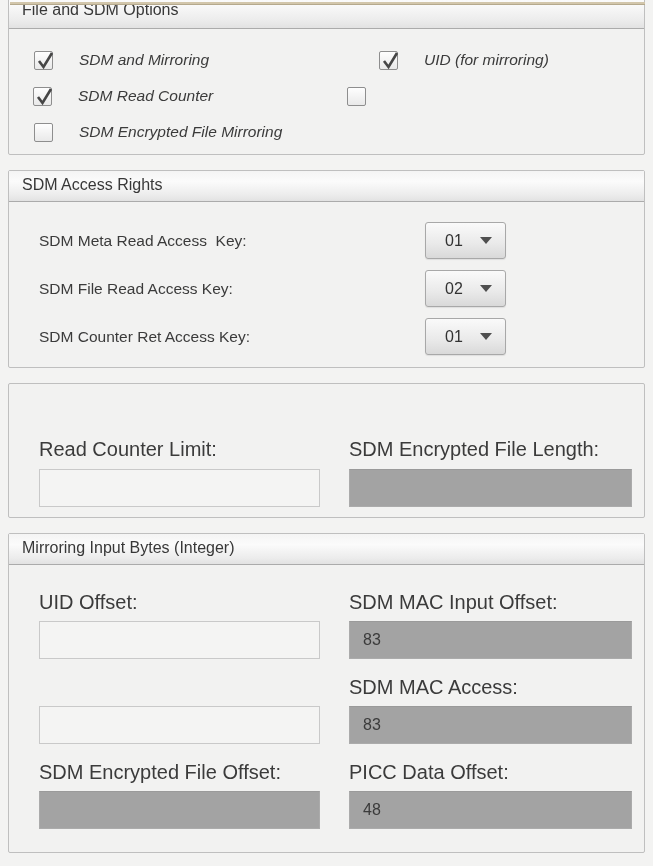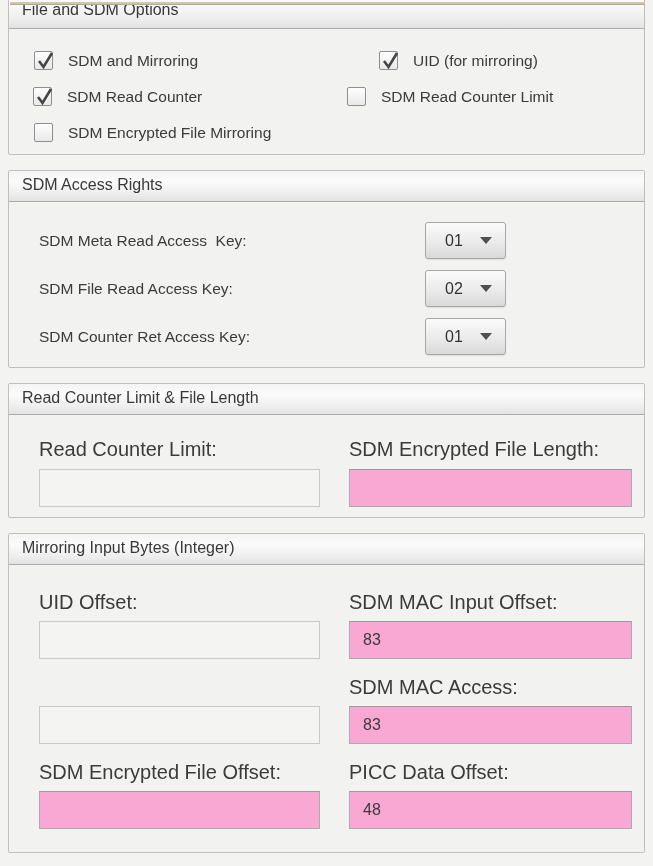--- a/index.html
+++ b/index.html
@@ -23,21 +23,21 @@
   .gb-header {
     position:absolute; top:0; left:0; right:0; height:40px;
     background:linear-gradient(to bottom,#f4f4f4 0%,#fbfbfb 35%,#ececec 80%,#e2e2e2 100%);
     border-bottom:1px solid #ababab;
     font-size:16px; color:#383838;
     padding:12px 0 0 13px;
     white-space:pre;
   }
 
   
-  .cb-row { position:absolute; display:flex; align-items:center; gap:15px; }
+  .cb-row { position:absolute; display:flex; align-items:flex-start; gap:26px;font-style:italic; }
   .checkbox {
     width:19px; height:19px; flex:0 0 19px;
     border:1px solid #8e8e8e; border-radius:2px;
     background:linear-gradient(to bottom,#fefefe,#e9e9e9);
     position:relative;
   }
   .checkbox svg { position:absolute; left:1px; top:-2px; overflow:visible; display:none; }
   .checkbox.checked svg { display:block; }
   .cb-label { font-size:15.5px; color:#3b3b3b; white-space:pre; }
 
@@ -62,21 +62,21 @@
   
   .field-label { position:absolute; font-size:20px; white-space:pre; }
   .field-input {
     position:absolute; height:38px;
     font-family:"Liberation Sans", sans-serif;
     font-size:16px; color:#3b3b3b;
     padding:0 0 0 13px;
     outline:none;
   }
   .field-input.enabled {
-    background:#f9a8d4;
+    background:#a3a3a3;
     border:1px solid #ababab; border-top-color:#9a9a9a;
   }
   .field-input.disabled {
     background:#f4f4f3;
     border:1px solid #c9c9c9;
   }
   .col-left  { left:30px;  width:281px; }
   .col-right { left:340px; width:283px; }
 </style>
 </head>
@@ -111,21 +111,20 @@
           <path d="M3 11 L7.5 17 L16 3" stroke="#464646" stroke-width="2.6" fill="none"></path>
         </svg>
     </span>
     <span class="cb-label">SDM Read Counter</span>
   </div>
 
   <div class="cb-row" style="left:338px; top:98px;">
     <span class="checkbox">
       
     </span>
-    <span class="cb-label">SDM Read Counter Limit</span>
   </div>
 
   <div class="cb-row" style="left:25px; top:134px;">
     <span class="checkbox">
       
     </span>
     <span class="cb-label">SDM Encrypted File Mirroring</span>
   </div>
 </div>
 
@@ -151,21 +150,20 @@
   <div class="combo-row" style="top:147px; height:37px;">
     <span class="row-label">SDM Counter Ret Access Key:</span>
   </div>
   <div class="combo" style="top:147px;">
     <span class="combo-value">01</span>
     <span class="arrow"></span>
   </div>
 </div>
 
 <div class="groupbox" style="top:383px; height:135px;">
-  <div class="gb-header" style="height:31px; padding-top:5px;">Read Counter Limit &amp; File Length</div>
 
   <span class="field-label col-left" style="top:54px;">Read Counter Limit:</span>
   <span class="field-label col-right" style="top:54px;">SDM Encrypted File Length:</span>
 
   <input class="field-input disabled col-left" style="top: 85px;" disabled="" value="">
   <input class="field-input enabled col-right" style="top: 85px;" value="">
 </div>
 
 <div class="groupbox" style="top:533px; height:320px;">
   <div class="gb-header" style="height:31px; padding-top:5px;">Mirroring Input Bytes (Integer)</div>

